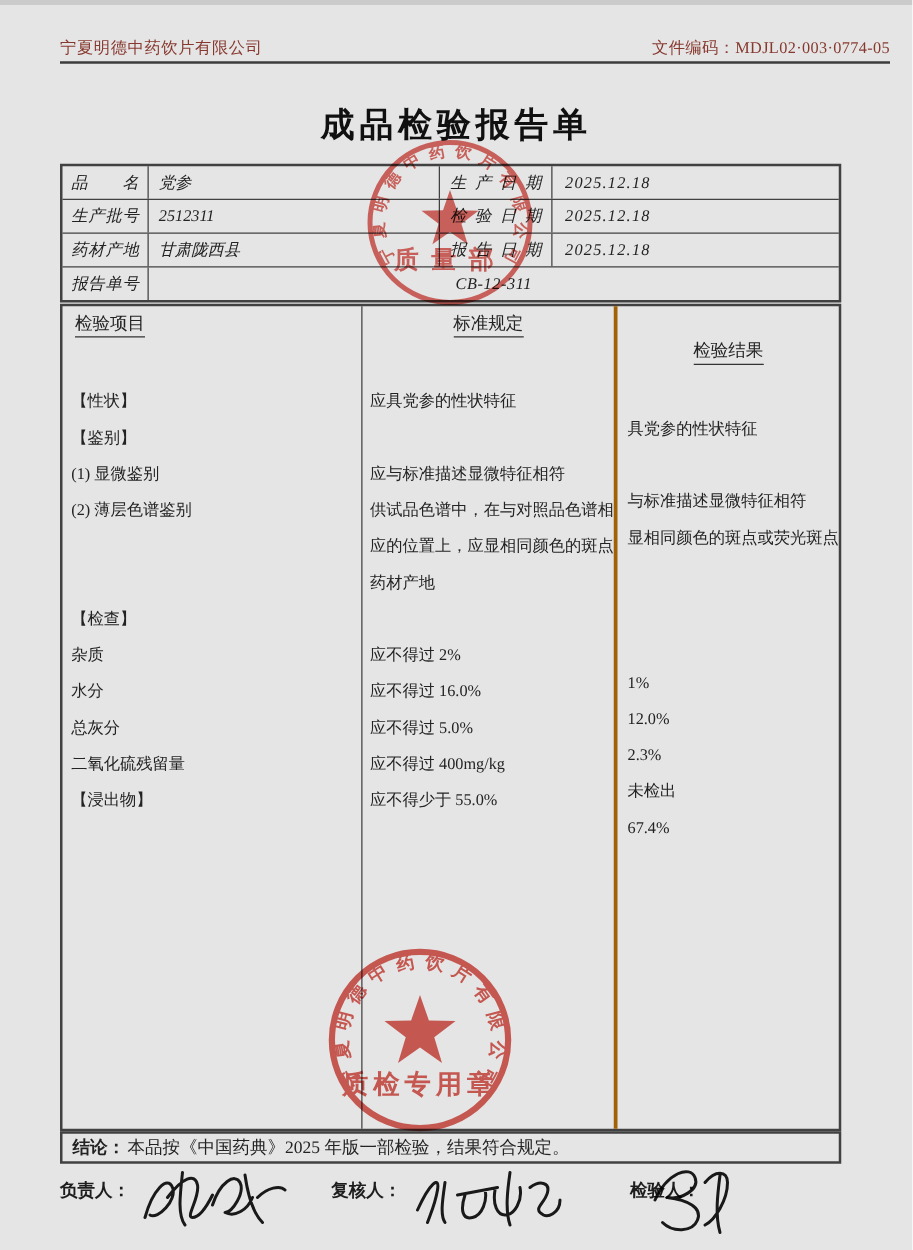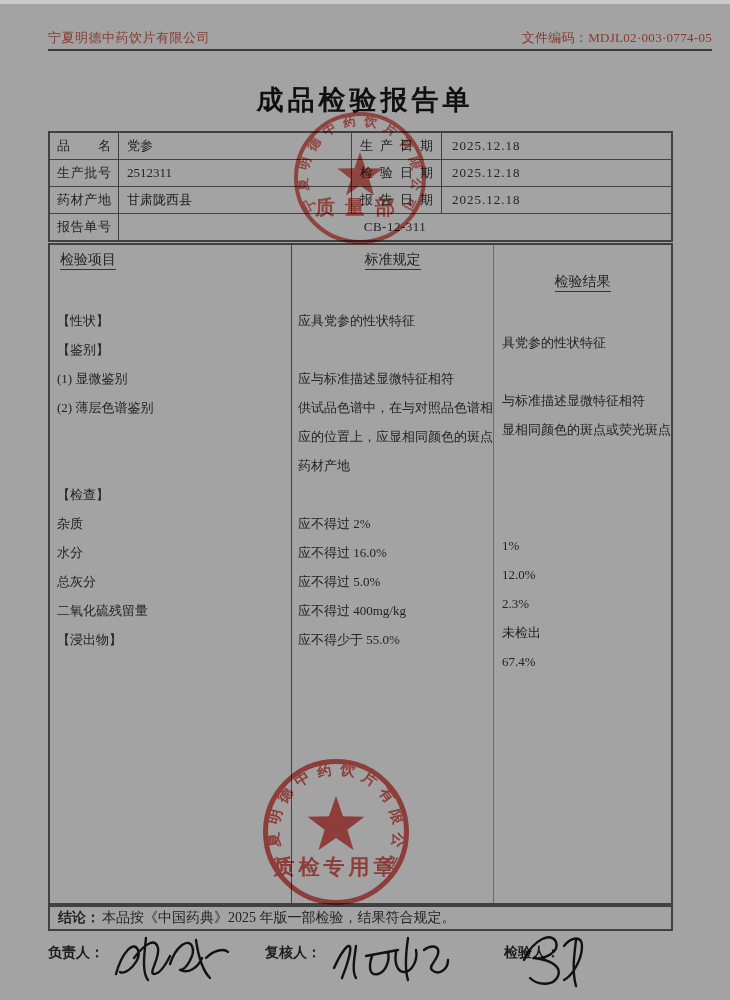--- a/index.html
+++ b/index.html
@@ -1,39 +1,39 @@
 <!DOCTYPE html>
 <html><head>
 <meta charset="utf-8">
 <style>
   html,body{margin:0;padding:0;background:#ffffff;}
-  .page{position:relative;width:730px;height:1000px;background:#a3a3a3;overflow:hidden;
+  .page{position:relative;width:730px;height:1000px;background:#e5e5e5;overflow:hidden;
         font-family:"Liberation Serif","DejaVu Serif",serif;color:#232323;}
   .scan-strip{position:absolute;left:0;top:0;width:730px;height:4px;background:#cbcbcb;}
   .hdr-company{position:absolute;left:48px;top:29px;font-size:13px;color:#87392f;letter-spacing:.5px;}
   .hdr-code{position:absolute;right:18px;top:29px;font-size:13px;color:#87392f;letter-spacing:.3px;}
   .hdr-rule{position:absolute;left:48px;top:49px;width:664px;height:2px;background:#3c3c3c;}
   .title{position:absolute;left:0;top:82px;width:730px;text-align:center;
          font-size:27px;font-weight:bold;letter-spacing:4px;color:#101010;}
   
   .info{position:absolute;left:48px;top:131px;width:625px;box-sizing:border-box;border:2px solid #414141;}
   .info-row{display:flex;height:26px;}
   .info-row + .info-row{border-top:1px solid #414141;}
-  .info-row>div{box-sizing:border-box;line-height:26px;font-size:13px;white-space:nowrap;overflow:hidden;}
+  .info-row>div{box-sizing:border-box;line-height:26px;font-size:13px;white-space:nowrap;overflow:hidden;font-style:italic;}
   .i-label{width:69px;border-right:1px solid #414141;padding:0 7px;text-align:justify;text-align-last:justify;}
   .i-value{width:233px;border-right:1px solid #414141;padding-left:8px;}
   .i-dlabel{width:90px;border-right:1px solid #414141;padding:0 8px;text-align:justify;text-align-last:justify;}
   .i-dvalue{flex:1;padding-left:10px;letter-spacing:1px;}
   .i-repvalue{flex:1;text-align:center;letter-spacing:.5px;}
   
   .grid{position:absolute;left:48px;top:243px;width:625px;height:662px;box-sizing:border-box;
         border:2px solid #414141;display:flex;}
   .g-col{position:relative;box-sizing:border-box;height:100%;}
   .c1{width:252px;border-right:1px solid #414141;}
-  .c2{width:205px;border-right:1px solid #a16207;}
+  .c2{width:205px;border-right:3px solid #a16207;}
   .c3{flex:1;margin-top:22px;}
   .g-hdr{height:30px;line-height:30px;font-size:14px;}
   .h-left{padding-left:10px;}
   .h-center{text-align:center;}
   .uline{border-bottom:1px solid #333;padding-bottom:2px;}
   .g-lines{padding-top:31px;}
   .tline{height:29px;line-height:29px;font-size:13px;white-space:nowrap;}
   .c1 .tline{padding-left:7px;}
   .c2 .tline{padding-left:6px;}
   .c3 .tline{padding-left:8px;}

